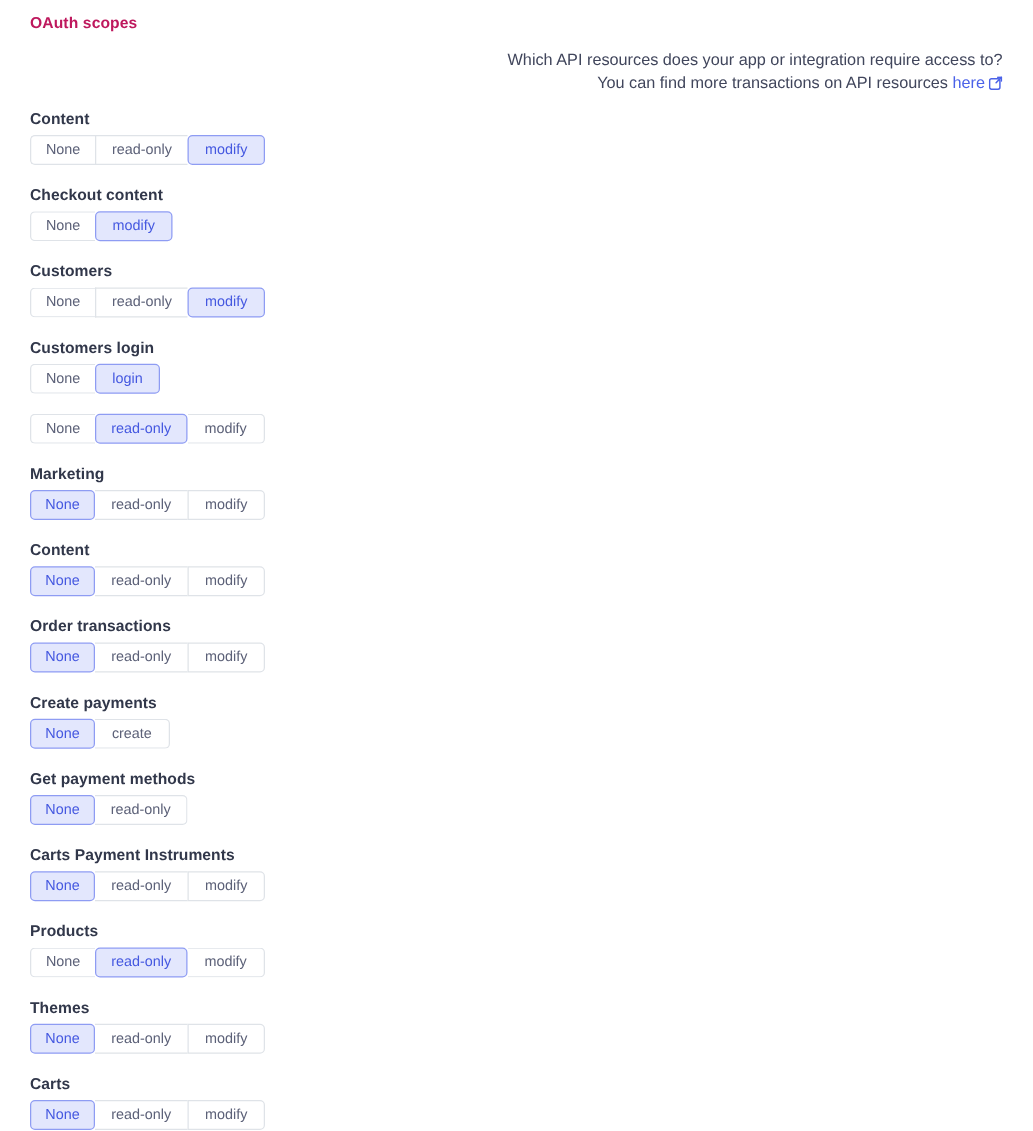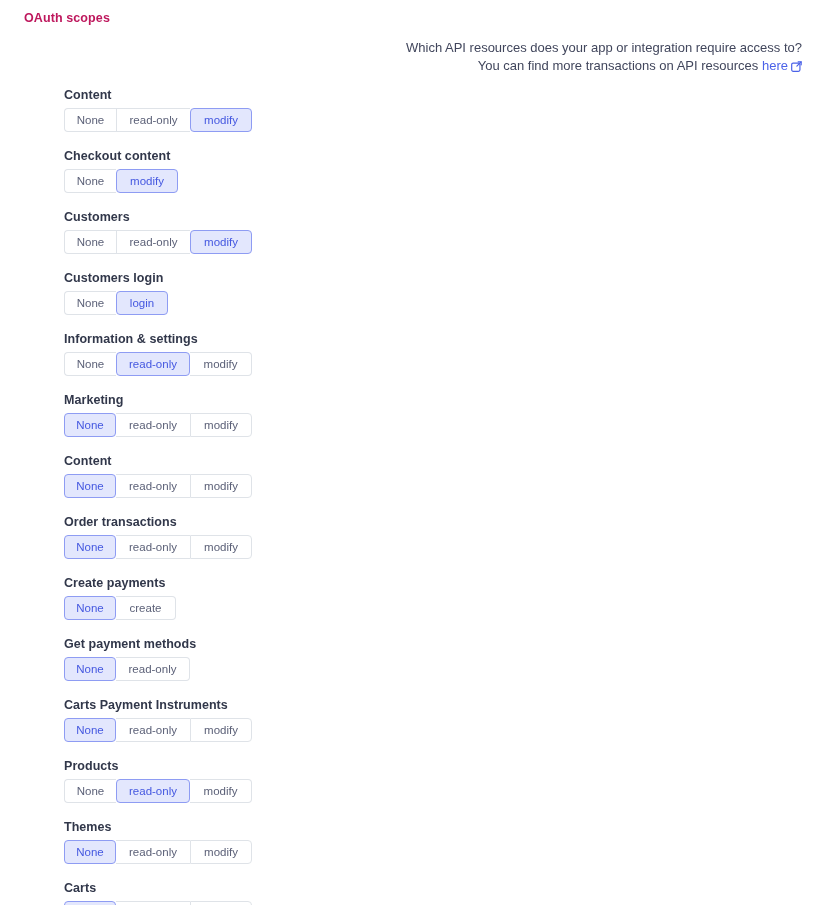--- a/index.html
+++ b/index.html
@@ -47,21 +47,20 @@
     vertical-align: -2px;
     margin-left: 3px;
     width: 11px;
     height: 11px;
     line-height: 0;
   }
   .ext-icon svg { display: block; }
 
   .scope-group {
     margin-bottom: 16px;
-    margin-left: 40px;
   }
   .scope-label {
     font-size: 12.5px;
     font-weight: bold;
     color: #31374a;
     line-height: 16px;
     margin-bottom: 5px;
     letter-spacing: 0.05px;
   }
   .btn-row {
@@ -145,21 +144,21 @@
         </div></div>
       <div class="scope-group"><div class="scope-label">Customers</div><div class="btn-row" role="group">
           <button class="seg-btn w-none" aria-pressed="false">None</button>
           <button class="seg-btn w-read" aria-pressed="false">read-only</button>
           <button class="seg-btn w-modify selected" aria-pressed="true">modify</button>
         </div></div>
       <div class="scope-group"><div class="scope-label">Customers login</div><div class="btn-row" role="group">
           <button class="seg-btn w-none" aria-pressed="false">None</button>
           <button class="seg-btn w-login selected" aria-pressed="true">login</button>
         </div></div>
-      <div class="scope-group"><div class="scope-label">Information &amp; settings</div><div class="btn-row" role="group">
+      <div class="scope-group"><div class="btn-row" role="group">
           <button class="seg-btn w-none" aria-pressed="false">None</button>
           <button class="seg-btn w-read selected" aria-pressed="true">read-only</button>
           <button class="seg-btn w-modify" aria-pressed="false">modify</button>
         </div></div>
       <div class="scope-group"><div class="scope-label">Marketing</div><div class="btn-row" role="group">
           <button class="seg-btn w-none selected" aria-pressed="true">None</button>
           <button class="seg-btn w-read" aria-pressed="false">read-only</button>
           <button class="seg-btn w-modify" aria-pressed="false">modify</button>
         </div></div>
       <div class="scope-group"><div class="scope-label">Content</div><div class="btn-row" role="group">

